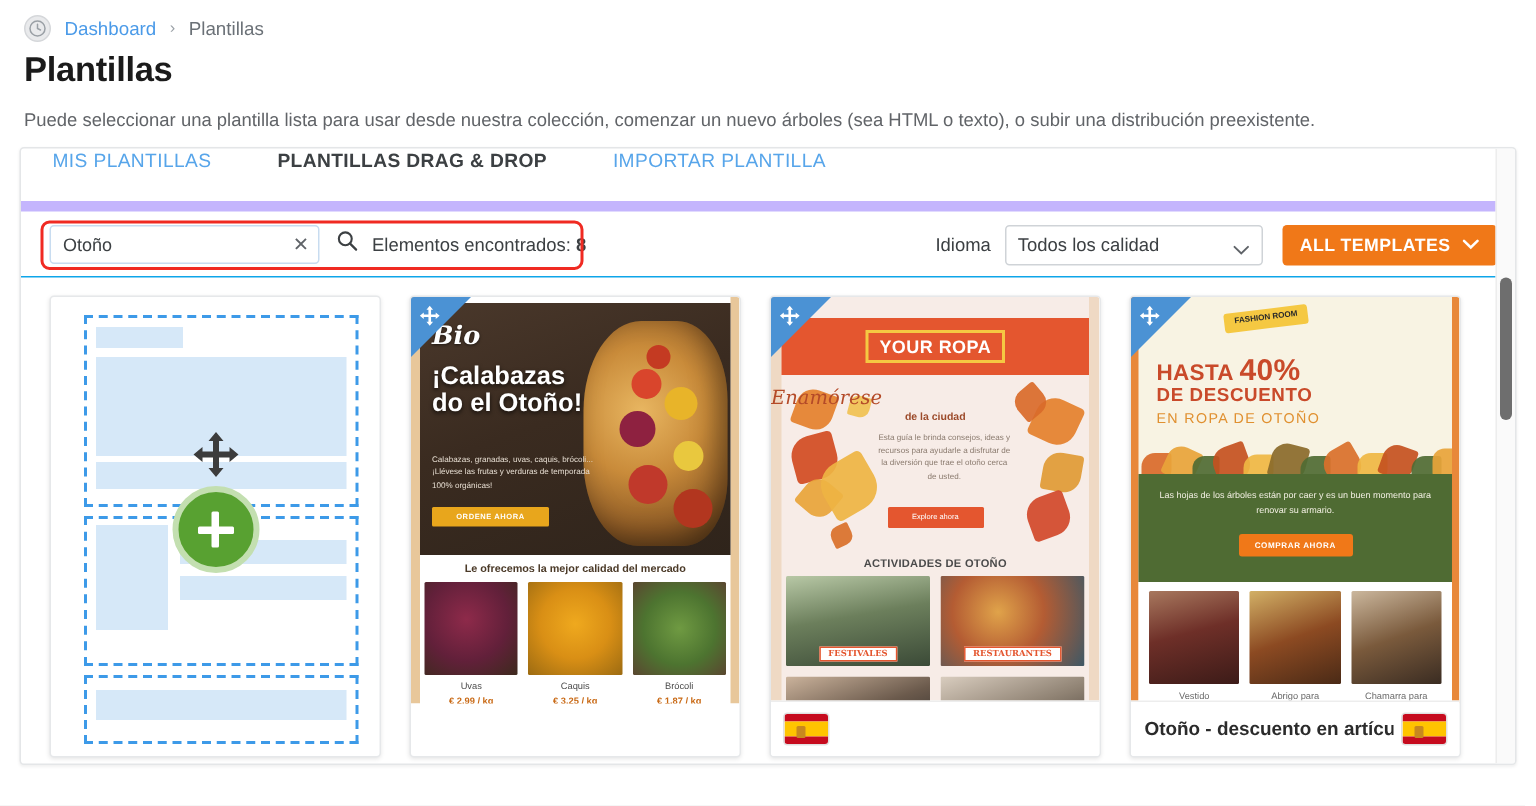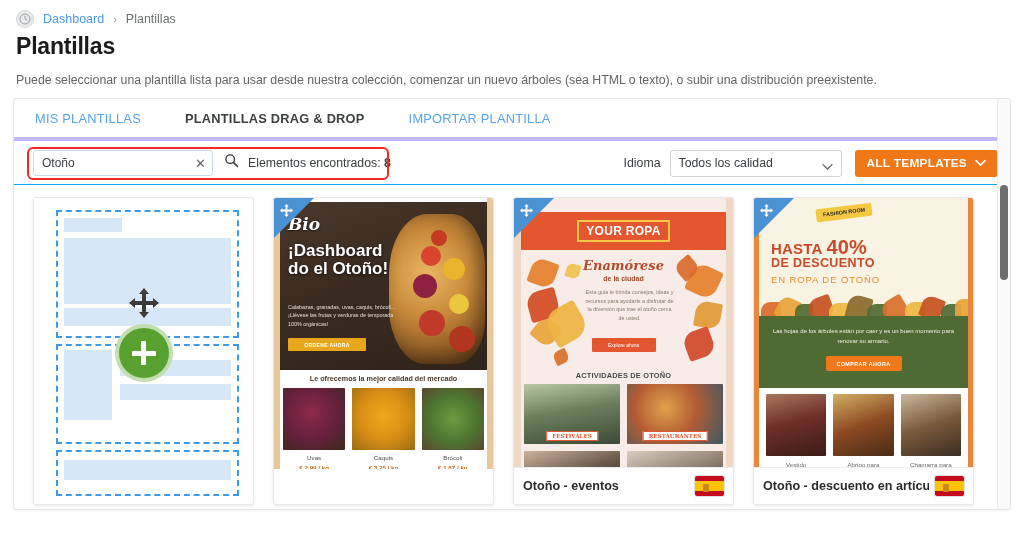--- a/index.html
+++ b/index.html
@@ -53,22 +53,22 @@
     background: #ffffff;
     border: 1px solid #e4e6e8;
     border-radius: 3px;
     box-shadow: 0 1px 2px rgba(0,0,0,0.06);
     overflow: hidden;
   }
 
   
   .tabs {
     height: 42px;
-    display: flex; align-items: center;
-    border-bottom: 4px solid #c4b5fd;
+    display: flex; align-items: flex-start;
+    border-bottom: 7px solid #c4b5fd;
     padding-left: 21px;
   }
   .tab {
     font-size: 12.8px; letter-spacing: .25px;
     color: #57a5ea; cursor: pointer;
     margin-right: 44px; white-space: nowrap;
   }
   .tab.active { color: #3c4043; font-weight: bold; }
 
   
@@ -301,23 +301,23 @@
     position: absolute; left: 7px; right: 7px; top: 14px; height: 38px;
     background: #e4562f;
     display: flex; align-items: center; justify-content: center;
   }
   .e-logo {
     border: 2px solid #f5c842; padding: 2px 7px;
     color: #fff; font-size: 12px; font-weight: bold; letter-spacing: .3px;
     font-family: "Liberation Sans", sans-serif;
   }
   .e-title {
-    position: absolute; left: 0; right: 0; top: 60px; text-align: center;
+    position: absolute; left: 0; right: 0; top: 60px; text-align: left;
     font-family: "DejaVu Serif", serif; font-style: italic;
-    color: #b44a28; font-size: 13px; font-weight: bold;
+    color: #b44a28; font-size: 13px; font-weight: normal;
   }
   .e-title2 {
     position: absolute; left: 0; right: 0; top: 77px; text-align: center;
     color: #9c4a2a; font-size: 7px; font-weight: bold;
   }
   .e-para {
     position: absolute; left: 70px; right: 58px; top: 90px;
     color: #8a7a6e; font-size: 5.4px; line-height: 1.6; text-align: center;
   }
   .e-cta {
@@ -494,21 +494,21 @@
               <div class="v-basket"></div>
               <div class="v-veg" style="right:46px;top:44px;width:20px;height:20px;background:#d9452c;"></div>
               <div class="v-veg" style="right:22px;top:56px;width:22px;height:22px;background:#e8b429;"></div>
               <div class="v-veg" style="right:50px;top:72px;width:24px;height:24px;background:#8e2140;"></div>
               <div class="v-veg" style="right:18px;top:92px;width:20px;height:20px;background:#e9c83e;"></div>
               <div class="v-veg" style="right:42px;top:108px;width:26px;height:26px;background:#c0392b;"></div>
               <div class="v-veg" style="right:12px;top:124px;width:26px;height:26px;background:#b2361f;"></div>
               <div class="v-veg" style="right:40px;top:28px;width:16px;height:16px;background:#c43a22;"></div>
             </div>
             <div class="bio-logo">Bio</div>
-            <div class="v-head">¡Dashboard do el Otoño!</div>
+            <div class="v-head">¡Calabazas do el Otoño!</div>
             <div class="v-sub">Calabazas, granadas, uvas, caquis, brócoli... ¡Llévese las frutas y verduras de temporada 100% orgánicas!</div>
             <div class="v-cta">ORDENE AHORA</div>
             <div class="v-strap">Le ofrecemos la mejor calidad del mercado</div>
             <div class="v-prods">
               <div class="v-prod">
                 <div class="img" style="background:radial-gradient(circle at 45% 40%,#8e2a4a 0%,#62203a 55%,#3d2a1d 100%);"></div>
                 <div class="nm">Uvas</div>
                 <div class="pr">€ 2.99 / kg</div>
               </div>
               <div class="v-prod">
@@ -569,21 +569,20 @@
               <div class="e-cell e-cell2">
                 <div style="position:absolute;inset:0;background:linear-gradient(160deg,#cbb39c 0%,#6b5a4c 55%,#2d2a28 100%);"></div>
               </div>
               <div class="e-cell e-cell2">
                 <div style="position:absolute;inset:0;background:linear-gradient(160deg,#d9cdbf 0%,#8f8273 55%,#4a4038 100%);"></div>
               </div>
             </div>
           </div>
         </div>
         <div class="card-footer">
-          <div class="card-title">Otoño - eventos</div>
           <div class="flag">
             <div class="s1"></div>
               <div class="s2"></div>
               <div class="s3"></div>
               <div class="crest"></div>
           </div>
         </div>
       </div>
 
       <div class="card">

